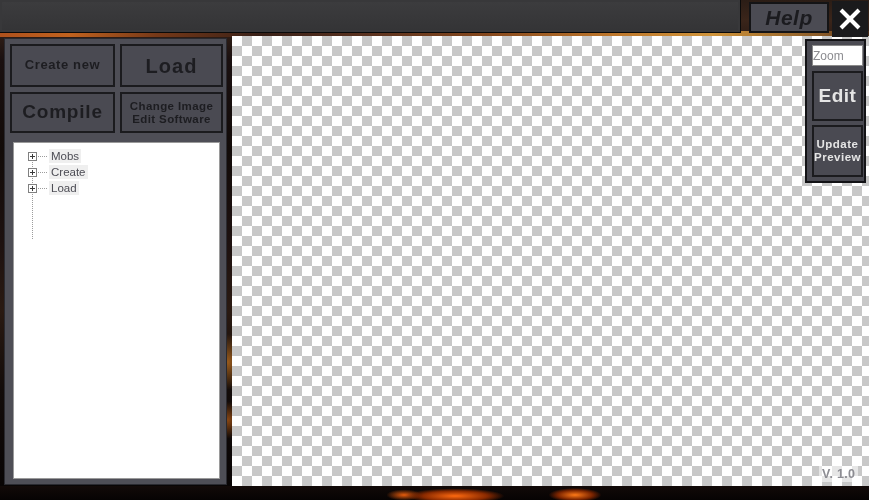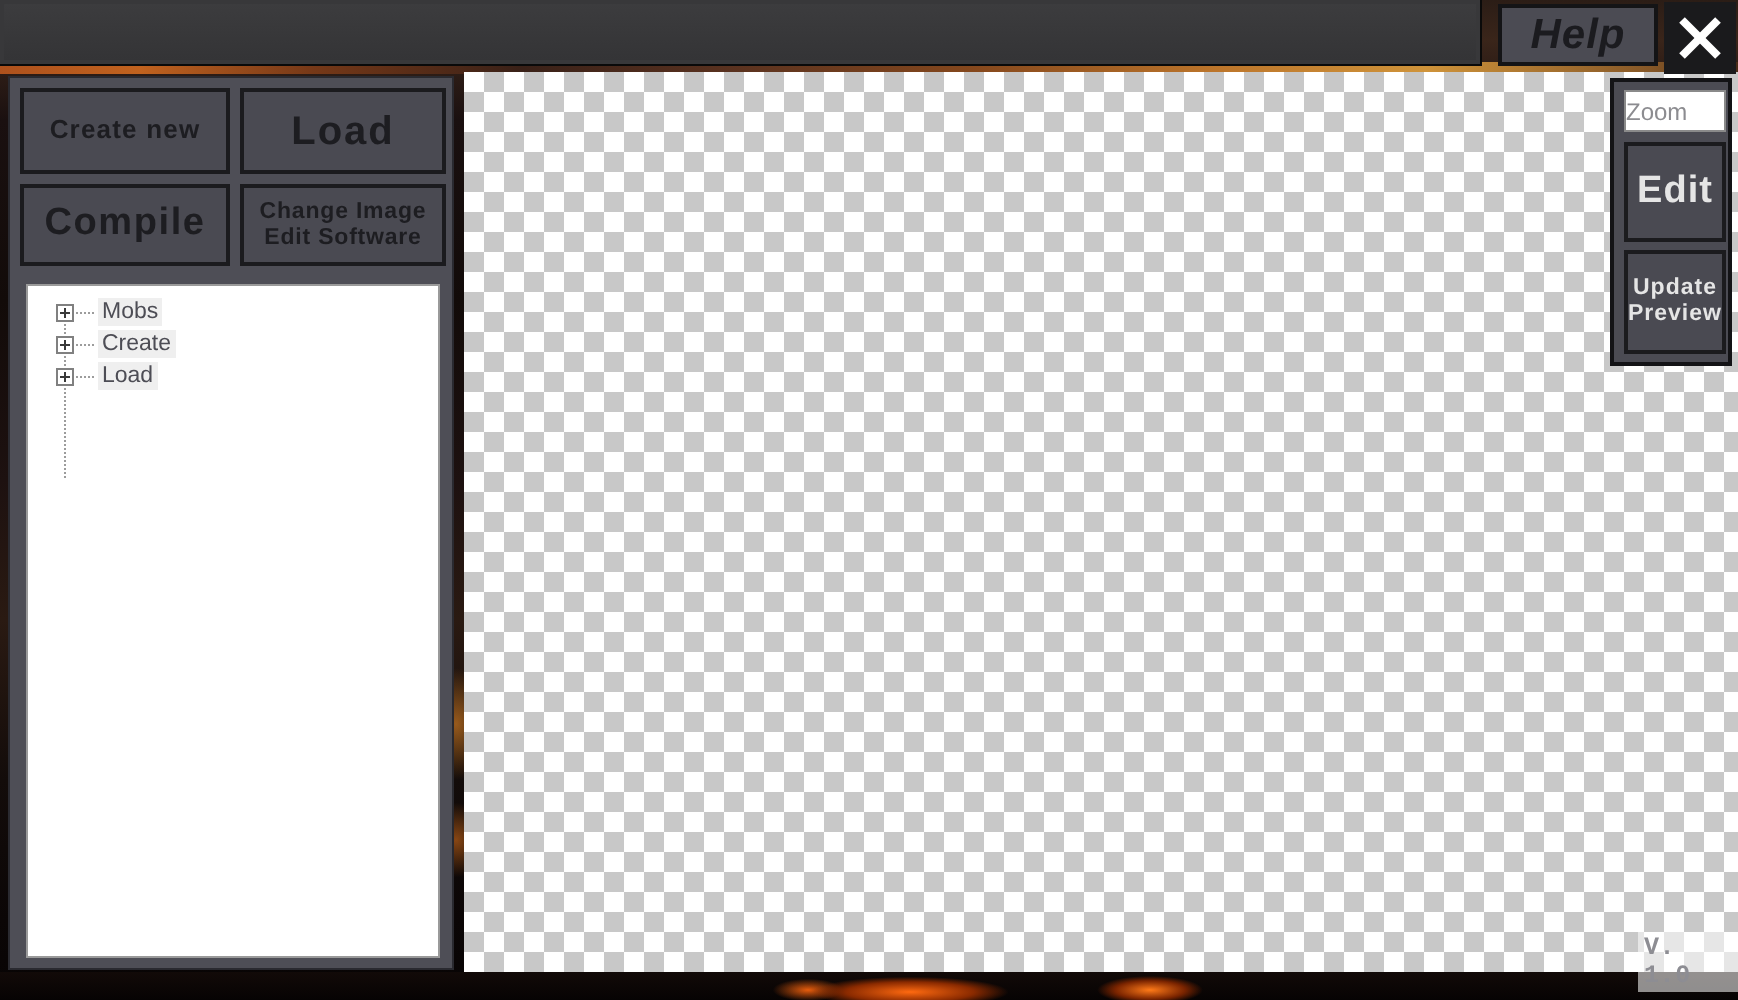--- a/index.html
+++ b/index.html
@@ -249,21 +249,21 @@
     letter-spacing: 0.5px;
     font-family: "Liberation Sans", sans-serif;
   }
   .rbtn.edit    { top: 30px; height: 50px; font-size: 19px; }
   .rbtn.update  { top: 84px; height: 52px; font-size: 11.5px; white-space: pre-line; }
 
   
   .version-label {
     position: absolute;
     left: 819px; top: 466px;
-    font-family: Liberation Mono, monospace;
+    font-family: Liberation Sans, sans-serif;
     font-size: 12.5px;
     font-weight: bold;
     color: #8d8d93;
     background: rgba(255,255,255,0.55);
     padding: 1px 3px;
     letter-spacing: 0.3px;
   }
 </style>
 </head>
 <body>

